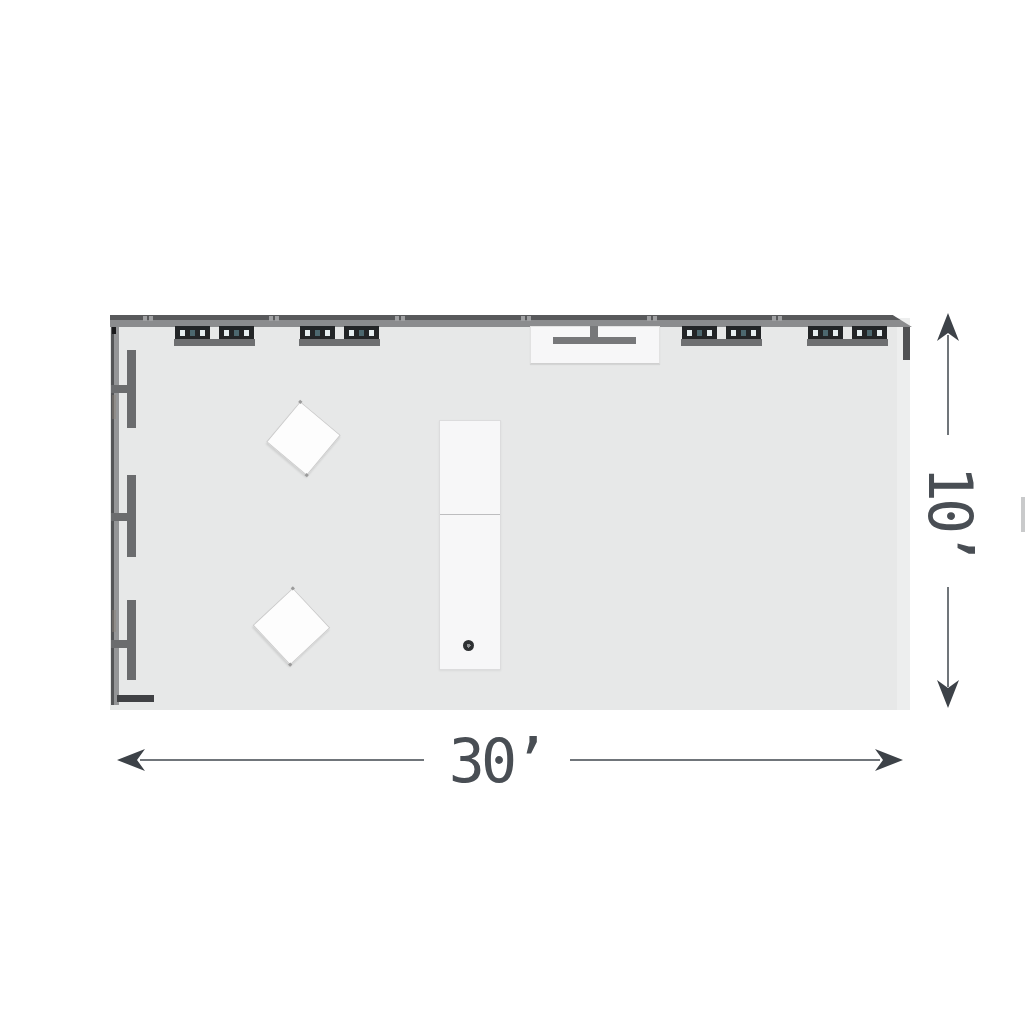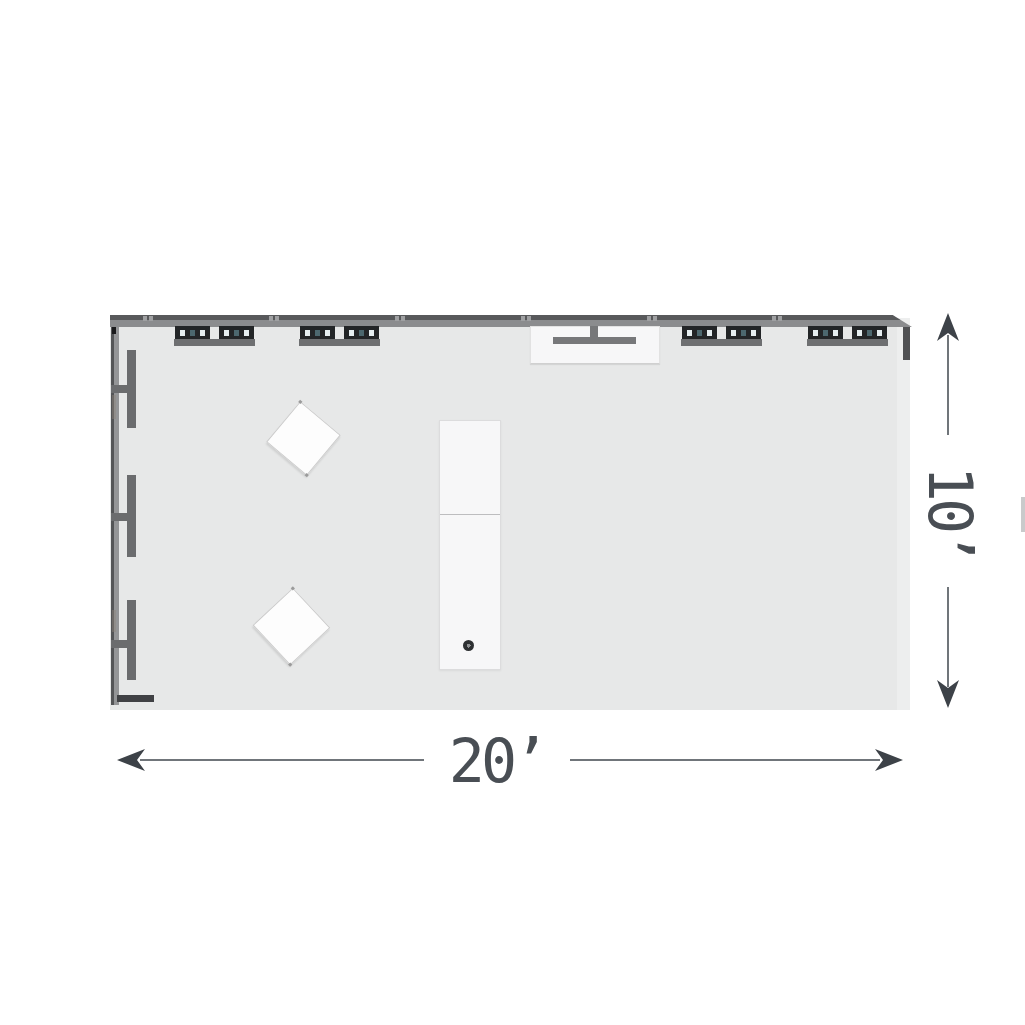--- a/index.html
+++ b/index.html
@@ -167,21 +167,21 @@
 
   <div class="table table-1"></div>
   <div class="table table-2"></div>
 
   <svg class="dim-svg" style="left:110px;top:744px" width="800" height="34" viewBox="0 0 800 34">
     <line x1="30" y1="16" x2="314" y2="16" stroke="#70757a" stroke-width="2"></line>
     <line x1="460" y1="16" x2="770" y2="16" stroke="#70757a" stroke-width="2"></line>
     <polygon points="7,16 35,5 27,16 35,27" fill="#3d4248"></polygon>
     <polygon points="793,16 765,5 773,16 765,27" fill="#3d4248"></polygon>
   </svg>
-  <div class="dim-label dim-width-label">20’</div>
+  <div class="dim-label dim-width-label">30’</div>
 
   <svg class="dim-svg" style="left:932px;top:305px" width="34" height="410" viewBox="0 0 34 410">
     <line x1="16" y1="30" x2="16" y2="130" stroke="#70757a" stroke-width="2"></line>
     <line x1="16" y1="282" x2="16" y2="382" stroke="#70757a" stroke-width="2"></line>
     <polygon points="16,8 5,36 16,28 27,36" fill="#3d4248"></polygon>
     <polygon points="16,403 5,375 16,383 27,375" fill="#3d4248"></polygon>
   </svg>
   <div class="dim-label dim-height-label">10’</div>
 
   <div class="edge-artifact"></div>

